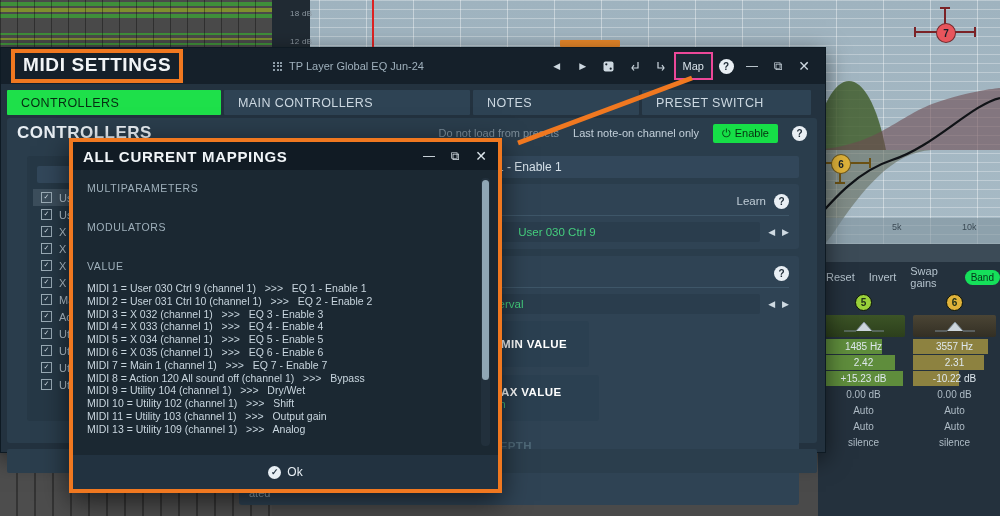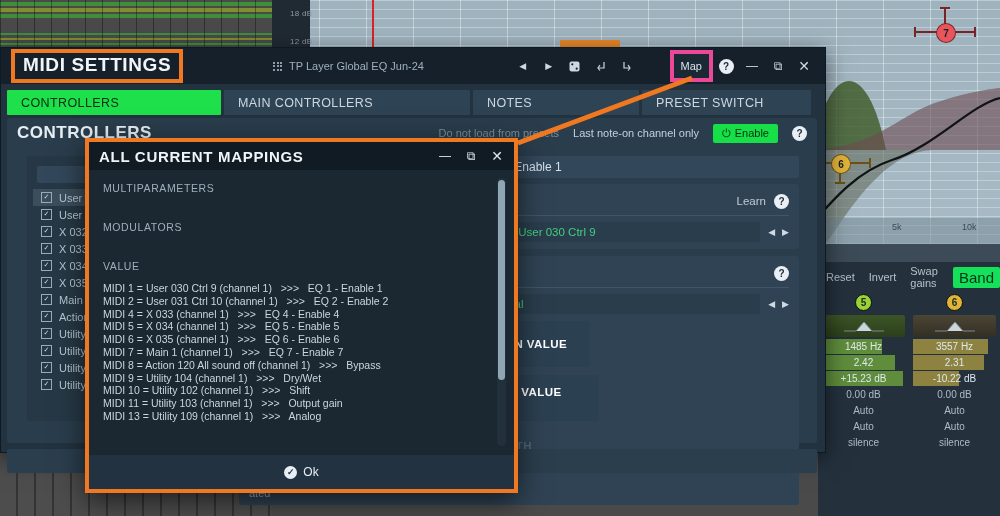--- a/index.html
+++ b/index.html
@@ -41,21 +41,21 @@
   .node .hcap{position:absolute;top:-5px;width:2px;height:10px;}
   .node .vbar{position:absolute;left:-1px;top:-24px;width:2px;height:22px;}
   .node .vcap{position:absolute;left:-5px;width:10px;height:2px;}
 
   .red-playhead{position:absolute;left:372px;top:0;width:2px;height:50px;background:#d22;}
   .orange-marker{position:absolute;left:560px;top:40px;width:60px;height:7px;background:#e8882a;border-radius:1px;}
 
   .eq-strip-panel{position:absolute;left:818px;top:262px;width:182px;height:254px;background:#24313d;}
   .eq-strip-toolbar{position:absolute;left:0;top:0;width:182px;height:30px;display:flex;align-items:center;gap:14px;padding-left:8px;box-sizing:border-box;}
   .eq-strip-toolbar .tl{color:#b4c2cc;font-size:11px;}
-  .eq-strip-toolbar .band-btn{background:#15e05a;color:#06331a;font-size:15px;padding:2px 6px;border-radius:2px;}
+  .eq-strip-toolbar .band-btn{background:#15e05a;color:#06331a;font-size:10px;padding:2px 6px;border-radius:8px;}
   .eq-cols{position:absolute;left:0;top:30px;width:182px;height:224px;display:flex;}
   .eq-col{width:91px;box-sizing:border-box;padding:0 4px;}
   .eq-col .badge{margin:2px auto 4px;width:15px;height:15px;border-radius:50%;display:flex;align-items:center;justify-content:center;font-size:10px;font-weight:bold;color:#203018;border:1px solid #0c1208;}
   .eq-col .shape{height:22px;border-radius:2px;display:flex;align-items:center;justify-content:center;margin-bottom:2px;}
   .eq-col .shape svg{display:block;}
   .eq-col .val{height:15px;line-height:15px;text-align:center;font-size:10px;color:#dfe8ee;margin-bottom:1px;position:relative;}
   .eq-col .val .fill{position:absolute;left:0;top:0;bottom:0;}
   .eq-col .val span{position:relative;}
   .eq-col .plain{height:15px;line-height:15px;text-align:center;font-size:10px;color:#aebbc5;margin-bottom:1px;}
 
@@ -66,21 +66,21 @@
   .midi-titlebar{position:absolute;left:0;top:0;width:824px;height:36px;background:#15202a;display:flex;align-items:center;}
   .midi-title-left{width:272px;height:52px;display:flex;align-items:center;padding-left:10px;box-sizing:border-box;}
   .midi-title-text{color:#f2f5f7;font-size:19px;font-weight:bold;letter-spacing:.6px;}
   .title-hl{border:4px solid #f07820;padding:1px 8px 3px;display:inline-block;background:#15202a;}
   .tb-right{display:flex;align-items:center;gap:0;margin-left:auto;padding-right:8px;}
   .tb-plugin{display:flex;align-items:center;gap:7px;color:#9fb0bc;font-size:11px;}
   .dots-grid{display:grid;grid-template-columns:repeat(3,2px);grid-template-rows:repeat(3,2px);gap:1.5px;}
   .dots-grid i{background:#8d9ca8;display:block;width:2px;height:2px;}
   .tb-btn{width:26px;height:24px;display:flex;align-items:center;justify-content:center;color:#cdd8e0;font-size:12px;}
   .map-btn{height:24px;padding:0 7px;display:flex;align-items:center;justify-content:center;color:#d8e2e9;font-size:11px;
-    border:4px solid #ec4899;background:#1b2935;margin-left:30px;}
+    border:2px solid #ec4899;background:#1b2935;}
 
   .tabs{position:absolute;left:0;top:41px;width:816px;height:25px;display:flex;gap:3px;padding:0 6px;box-sizing:border-box;}
   .tab{flex:1;display:flex;align-items:center;padding-left:14px;font-size:12.5px;color:#ccd8e1;background:#2e4354;border-radius:1px;letter-spacing:.4px;}
   .tab.active{background:#1ee04a;color:#062d12;}
   .tab.w-ctrl{flex:0 0 200px;}
   .tab.w-main{flex:0 0 232px;}
   .tab.w-notes{flex:0 0 152px;}
 
   .section-card{position:absolute;left:6px;top:70px;width:810px;height:325px;background:#2a3d4c;border-radius:3px;}
   .section-head{position:absolute;left:0;top:0;width:810px;height:30px;display:flex;align-items:center;padding:0 10px;box-sizing:border-box;}
@@ -117,21 +117,21 @@
   .knob.off{box-shadow:none;background:#34505f;}
   .knob.off .cap{background:#3c5b6b;}
   .knob-txt .t1{color:#ffffff;font-size:11.5px;font-weight:bold;letter-spacing:.4px;}
   .knob-txt .t2{color:#4cc77f;font-size:11px;}
   .knob-txt.dim .t1{color:#4f6978;}
   .knob-txt.dim .t2{color:#4f6978;}
   .rp-note{color:#9fb0bb;font-size:11px;margin-top:12px;}
   .bottom-bar{position:absolute;left:6px;top:401px;width:810px;height:24px;background:#2b3e4d;border-radius:2px;}
 
   
-  .mappings{position:absolute;left:85px;top:138px;width:433px;height:355px;background:#1d2a36;
+  .mappings{position:absolute;left:69px;top:138px;width:433px;height:355px;background:#1d2a36;
     border:4px solid #f07820;box-sizing:border-box;box-shadow:0 8px 26px rgba(0,0,0,.6);}
   .mp-title{height:28px;background:#111b24;display:flex;align-items:center;padding:0 4px 0 10px;box-sizing:border-box;}
   .mp-title h3{margin:0;font-size:15px;font-weight:bold;color:#f1f5f8;letter-spacing:.7px;}
   .mp-tbtns{margin-left:auto;display:flex;align-items:center;}
   .mp-tbtns .tb-btn{color:#dde6ec;}
   .mp-body{position:relative;height:285px;background:#1b2832;padding:12px 14px 1px;box-sizing:border-box;overflow:hidden;}
   .mp-group{color:#9fb0bb;font-size:10.5px;letter-spacing:.6px;margin-bottom:27px;}
   .mp-group.tight{margin-bottom:10px;}
   .mp-line{color:#c9d6df;font-size:10.5px;line-height:12.8px;white-space:pre;font-family:"Liberation Sans",sans-serif;}
   .mp-scroll{position:absolute;right:8px;top:8px;width:9px;height:268px;background:#22303c;border-radius:4px;}
@@ -465,20 +465,21 @@
         <div class="tb-btn" style="font-size:14px;">✕</div>
       </div>
     </div>
     <div class="mp-body">
       <div class="mp-group">MULTIPARAMETERS</div>
       <div class="mp-group">MODULATORS</div>
       <div class="mp-group tight">VALUE</div>
       <div>
         <div class="mp-line">MIDI 1 = User 030 Ctrl 9 (channel 1)   &gt;&gt;&gt;   EQ 1 - Enable 1</div>
         <div class="mp-line">MIDI 2 = User 031 Ctrl 10 (channel 1)   &gt;&gt;&gt;   EQ 2 - Enable 2</div>
+        <div class="mp-line">MIDI 3 = X 032 (channel 1)   &gt;&gt;&gt;   EQ 3 - Enable 3</div>
         <div class="mp-line">MIDI 4 = X 033 (channel 1)   &gt;&gt;&gt;   EQ 4 - Enable 4</div>
         <div class="mp-line">MIDI 5 = X 034 (channel 1)   &gt;&gt;&gt;   EQ 5 - Enable 5</div>
         <div class="mp-line">MIDI 6 = X 035 (channel 1)   &gt;&gt;&gt;   EQ 6 - Enable 6</div>
         <div class="mp-line">MIDI 7 = Main 1 (channel 1)   &gt;&gt;&gt;   EQ 7 - Enable 7</div>
         <div class="mp-line">MIDI 8 = Action 120 All sound off (channel 1)   &gt;&gt;&gt;   Bypass</div>
         <div class="mp-line">MIDI 9 = Utility 104 (channel 1)   &gt;&gt;&gt;   Dry/Wet</div>
         <div class="mp-line">MIDI 10 = Utility 102 (channel 1)   &gt;&gt;&gt;   Shift</div>
         <div class="mp-line">MIDI 11 = Utility 103 (channel 1)   &gt;&gt;&gt;   Output gain</div>
         <div class="mp-line">MIDI 13 = Utility 109 (channel 1)   &gt;&gt;&gt;   Analog</div>
       </div>

